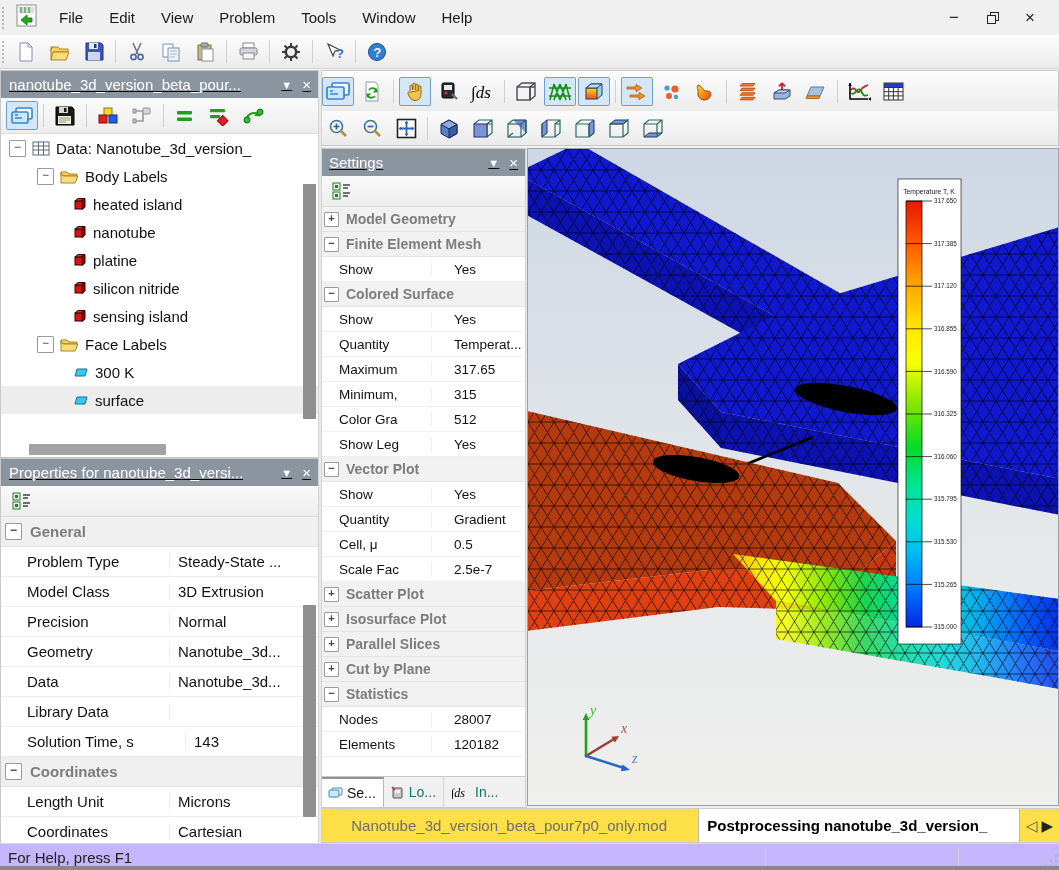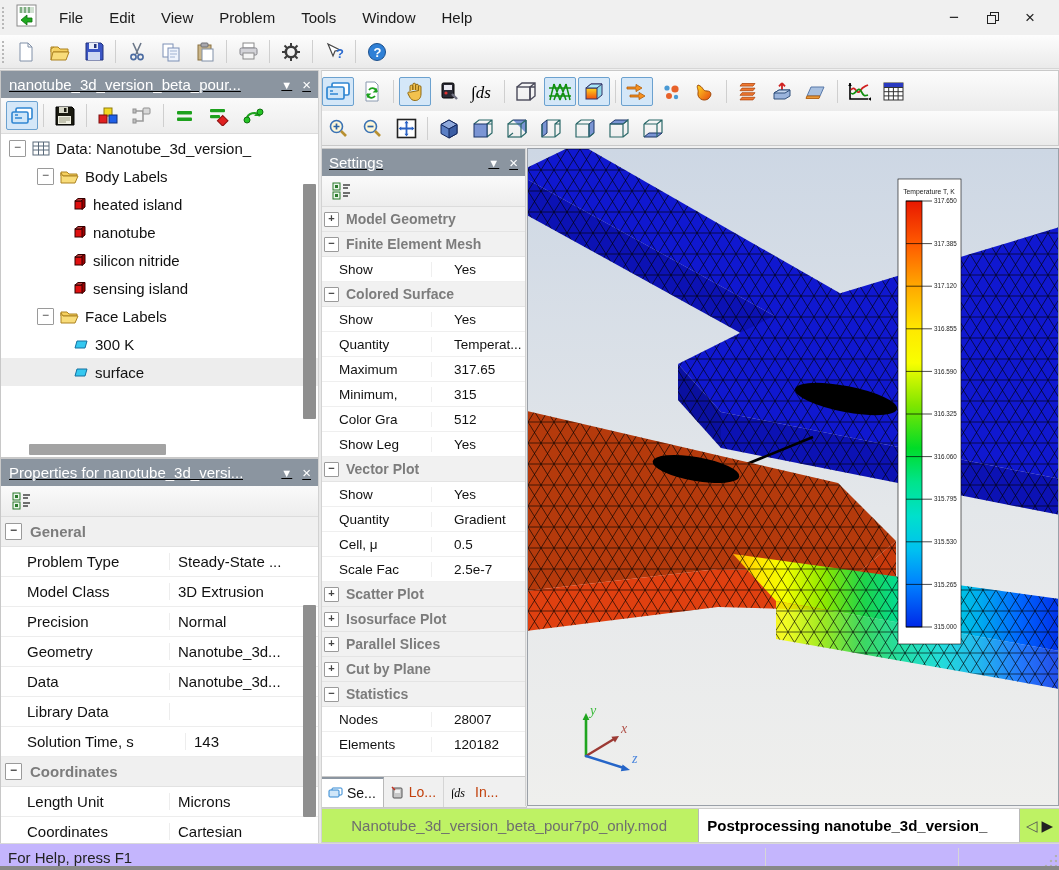--- a/index.html
+++ b/index.html
@@ -49,24 +49,24 @@
   .srow .k{width:92px;padding-left:18px;overflow:hidden;white-space:nowrap;border-right:1px solid #efefef;}
   .srow .v{flex:1;padding-left:7px;overflow:hidden;white-space:nowrap;margin-left:15px;}
   .shead{display:flex;height:24px;align-items:center;background:#f1f1f1;border-bottom:1px solid #e4e4e4;font-weight:bold;color:#7c7c7c;font-size:14px;}
   .shead .expander{margin-left:3px;width:13px;height:13px;line-height:11px;font-size:11px;}
   .shead .nm{margin-left:7px;white-space:nowrap;}
   
   .vthumb{width:13px;background:#8f8f8f;border-radius:1px;}
   .hthumb{height:11px;background:#a3a3a3;border-radius:1px;}
   
   .stabs{position:absolute;bottom:0;left:0;right:0;height:30px;display:flex;align-items:stretch;background:#f0f0f0;border-top:1px solid #c9c9c9;font-size:14px;}
-  .stab{display:flex;align-items:center;gap:4px;padding:0 7px;color:#c2410c;border-right:1px solid #d5d5d5;}
+  .stab{display:flex;align-items:center;gap:4px;padding:0 7px;color:#0f766e;border-right:1px solid #d5d5d5;}
   .stab.active{background:#fff;color:#111;border-top:2px solid #8b95a0;border-right:1px solid #b9b9b9;}
   
-  .docbar{display:flex;align-items:stretch;background:#bef264;border-top:1px solid #cdcdcd;border-bottom:1px solid #cdcdcd;font-size:15px;}
+  .docbar{display:flex;align-items:stretch;background:#fde047;border-top:1px solid #cdcdcd;border-bottom:1px solid #cdcdcd;font-size:15px;}
   .doctab{display:flex;align-items:center;justify-content:center;color:#6e6e6e;}
   .doctab.active{background:#fff;color:#000;font-weight:bold;border-left:1px solid #b9b9b9;border-right:1px solid #b9b9b9;justify-content:flex-start;padding:0 8px;white-space:nowrap;overflow:hidden;}
   .tab-arrows{display:flex;align-items:center;gap:4px;padding:0 6px;font-size:15px;color:#222;}
   
   .statusbar{top:843px;left:0;width:1059px;height:27px;background:#c4b5fd;border-top:1px solid #d9d9d9;display:flex;align-items:center;font-size:15px;color:#222;}
   .status-seg{position:absolute;top:4px;bottom:3px;width:1px;background:#d6d6d6;}
   .resize-grip{position:absolute;right:2px;bottom:2px;width:14px;height:14px;
      background:radial-gradient(circle at 3px 11px,#b0b0b0 1.4px,transparent 1.6px),
                 radial-gradient(circle at 8px 11px,#b0b0b0 1.4px,transparent 1.6px),
                 radial-gradient(circle at 13px 11px,#b0b0b0 1.4px,transparent 1.6px),
@@ -281,20 +281,30 @@
       </div>
       <div class="trow" style="padding-left:66px;">
         <span class="ticon">
             <svg width="14" height="14" viewBox="0 0 14 14">
               <path d="M3 4l3-2.5h6V10l-3 2.5z" fill="#a00000" stroke="#300"></path>
               <rect x="2" y="4" width="7" height="8" fill="#e01010" stroke="#300"></rect>
               <path d="M2 4l3-2.5h6L8 4z" fill="#c04040" stroke="#300"></path>
             </svg>
           </span>
         <span class="tlabel">nanotube</span>
+      </div>
+      <div class="trow" style="padding-left:66px;">
+        <span class="ticon">
+            <svg width="14" height="14" viewBox="0 0 14 14">
+              <path d="M3 4l3-2.5h6V10l-3 2.5z" fill="#a00000" stroke="#300"></path>
+              <rect x="2" y="4" width="7" height="8" fill="#e01010" stroke="#300"></rect>
+              <path d="M2 4l3-2.5h6L8 4z" fill="#c04040" stroke="#300"></path>
+            </svg>
+          </span>
+        <span class="tlabel">platine</span>
       </div>
       <div class="trow" style="padding-left:66px;">
         <span class="ticon">
             <svg width="14" height="14" viewBox="0 0 14 14">
               <path d="M3 4l3-2.5h6V10l-3 2.5z" fill="#a00000" stroke="#300"></path>
               <rect x="2" y="4" width="7" height="8" fill="#e01010" stroke="#300"></rect>
               <path d="M2 4l3-2.5h6L8 4z" fill="#c04040" stroke="#300"></path>
             </svg>
           </span>
         <span class="tlabel">silicon nitride</span>

